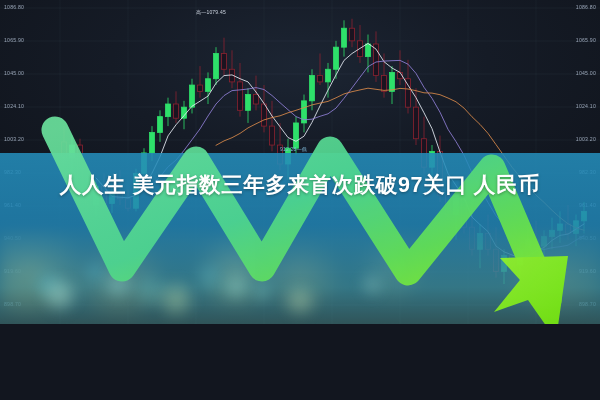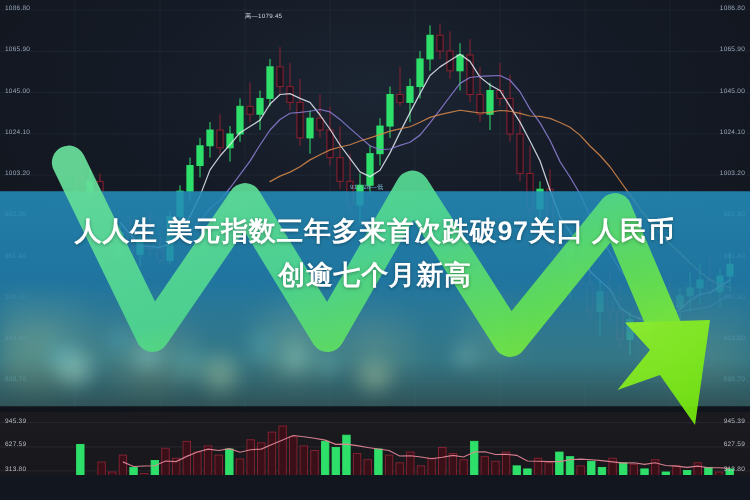--- a/index.html
+++ b/index.html
@@ -1,19 +1,19 @@
 <!DOCTYPE html>
 <html><head>
 <meta charset="utf-8">
 <style>
   * { margin:0; padding:0; box-sizing:border-box; }
   html,body { width:600px; height:400px; overflow:hidden; background:#12161f; }
   body { font-family:"Liberation Sans", sans-serif; }
 
-  #stage { position:relative; width:600px; height:380px; overflow:hidden; }
+  #stage { position:relative; width:600px; height:324px; overflow:hidden; }
 
   
   .bg-base{
     position:absolute; inset:0;
     background:
       radial-gradient(ellipse 70% 60% at 50% 20%, #1c2533 0%, #151b26 45%, #10141c 100%),
       linear-gradient(180deg,#171d29 0%, #131924 55%, #0f131b 100%);
   }
 
   
@@ -411,16 +411,15 @@
       </defs>
       <g opacity="0.93">
         <polyline points="55,130 122,268 196,160 262,268 330,150 408,272 492,168 548,300" fill="none" stroke="url(#agrad)" stroke-width="27" stroke-linejoin="round" stroke-linecap="round"></polyline>
         <polygon points="500,258 568,256 556,340 528,300 494,312 520,280" fill="url(#headgrad)"></polygon>
       </g>
     </svg>
   </div>
 
   <div class="headline">
     <span>人人生 美元指数三年多来首次跌破97关口 人民币</span>
-    <span class="l2">创逾七个月新高</span>
   </div>
 
 </div>
 
 </body></html>

